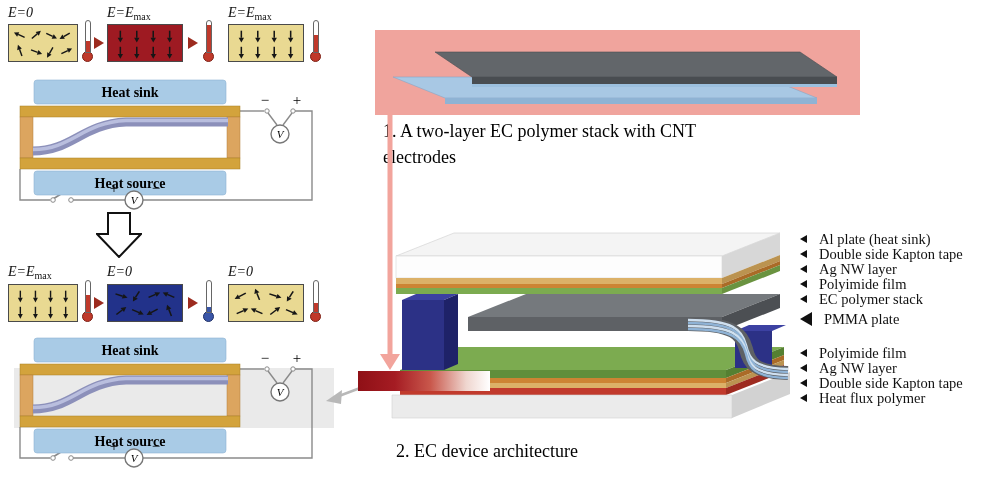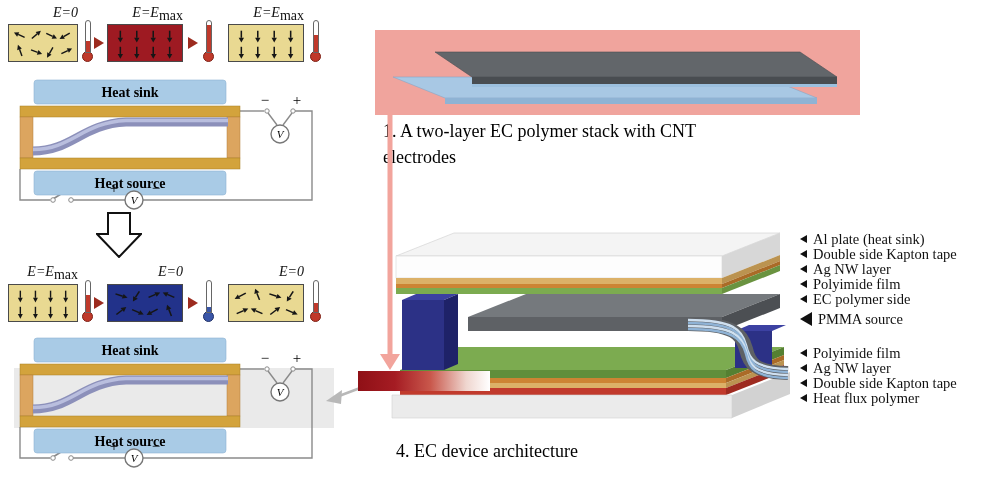--- a/index.html
+++ b/index.html
@@ -2,22 +2,22 @@
 <html style="--warm: #e9d992; --hot: #9e1a22; --cold: #22328a; --heat_plate: #a9cbe6; --electrode_gold: #d3a33c; --spacer_tan: #dca55f; --stack_purple: #8c90ba; --stack_light: #b9bede; --panel_pink: #f0a49d; --pmma_blue: #2c3186; --polyimide_green: #7cab50; --kapton_tan: #dcb168; --agnw_orange: #cd8434; --sensor_red: #c13a2c; --ec_gray: #75797d; --heat_red: #8f1016;"><head>
 <meta charset="utf-8">
 <style>
   *{margin:0;padding:0;box-sizing:border-box}
   html,body{background:#fff}
   body{font-family:"Liberation Serif",serif;color:#111}
   .canvas{position:relative;width:1000px;height:486px;background:#fff;overflow:hidden}
   .abs{position:absolute}
 
   
-  .state-label{position:absolute;text-align:right;font-size:14px;font-style:italic;white-space:nowrap}
-  .state-label .sub{font-size:14px;font-style:normal;vertical-align:-3px}
+  .state-label{position:absolute;text-align:left;font-size:14px;font-style:italic;white-space:nowrap}
+  .state-label .sub{font-size:10px;font-style:normal;vertical-align:-3px}
   .dipole-box{position:absolute;border:1px solid #4a4a4a}
   .dipole-box.warm{background:var(--warm)}
   .dipole-box.hot{background:var(--hot)}
   .dipole-box.cold{background:var(--cold)}
   .dipole-box svg{display:block;width:100%;height:100%}
 
   
   .thermo{position:absolute;width:11px;height:44px;display:flex;flex-direction:column;align-items:center}
   .thermo .tube{width:6px;height:33px;border:1px solid #666;border-radius:3px 3px 0 0;background:#fff;position:relative;overflow:hidden}
   .thermo .tfill{position:absolute;bottom:0;left:0;right:0;background:#c0392b}
@@ -29,21 +29,21 @@
 
   
   .sch-title{font:600 14px "Liberation Serif",serif}
   .sch-sign{font:15px "Liberation Serif",serif}
   .sch-v{font:italic 11px "Liberation Serif",serif}
 
   
   .caption{position:absolute;font-size:18px;line-height:1.45;color:#000}
 
   
-  .layer-label{position:absolute;left:800px;display:flex;align-items:center;gap:6px;font-size:14.5px;height:16px;white-space:nowrap}
+  .layer-label{position:absolute;left:800px;display:flex;align-items:center;gap:12px;font-size:14.5px;height:16px;white-space:nowrap}
   .ll-arrow{width:0;height:0;border-top:4px solid transparent;border-bottom:4px solid transparent;border-right:7px solid #111;flex:0 0 auto}
   .layer-label.big .ll-arrow{border-top-width:7px;border-bottom-width:7px;border-right-width:12px}
 
   .pink-panel{position:absolute;left:375px;top:30px;width:485px;height:85px;background:var(--panel_pink)}
   .red-bar{position:absolute;left:358px;top:371px;width:132px;height:20px;
      background:linear-gradient(90deg,var(--heat_red) 0%,#a51c23 28%,#c9584c 55%,#efd6cf 82%,#ffffff 100%)}
 </style>
 </head>
 <body>
 
@@ -447,45 +447,45 @@
     <path d="M300,104 C346,104 354,114 358,129 C361,143 366,152 400,153" stroke="#cfe0f0" stroke-width="2.4" fill="none"></path>
     <path d="M300,107 C346,107 354,117 358,132 C361,146 366,155 400,156" stroke="#8fb3d6" stroke-width="2.4" fill="none"></path>
 
     <polygon points="14,78 28,72 70,72 56,78" fill="#3c41a2"></polygon>
     <polygon points="56,78 70,72 70,142 56,148" fill="#1e2268"></polygon>
     <rect x="14" y="78" width="42" height="70" style="fill:var(--pmma_blue)"></rect>
   </svg>
 
   <div class="red-bar"></div>
 
-  <div class="caption" style="left:396px;top:438px">4. EC device architecture</div>
+  <div class="caption" style="left:396px;top:438px">2. EC device architecture</div>
 
   <div class="layer-label" style="top:231px">
       <span class="ll-arrow"></span>
       <span>Al plate (heat sink)</span>
     </div>
   <div class="layer-label" style="top:246px">
       <span class="ll-arrow"></span>
       <span>Double side Kapton tape</span>
     </div>
   <div class="layer-label" style="top:261px">
       <span class="ll-arrow"></span>
       <span>Ag NW layer</span>
     </div>
   <div class="layer-label" style="top:276px">
       <span class="ll-arrow"></span>
       <span>Polyimide film</span>
     </div>
   <div class="layer-label" style="top:291px">
       <span class="ll-arrow"></span>
-      <span>EC polymer side</span>
+      <span>EC polymer stack</span>
     </div>
   <div class="layer-label big" style="top:311px">
       <span class="ll-arrow"></span>
-      <span>PMMA source</span>
+      <span>PMMA plate</span>
     </div>
   <div class="layer-label" style="top:345px">
       <span class="ll-arrow"></span>
       <span>Polyimide film</span>
     </div>
   <div class="layer-label" style="top:360px">
       <span class="ll-arrow"></span>
       <span>Ag NW layer</span>
     </div>
   <div class="layer-label" style="top:375px">

